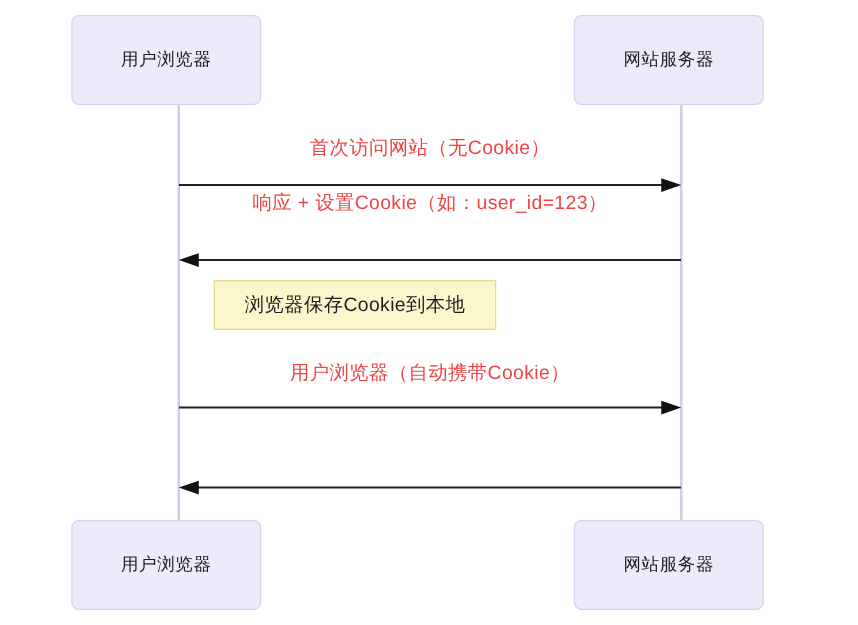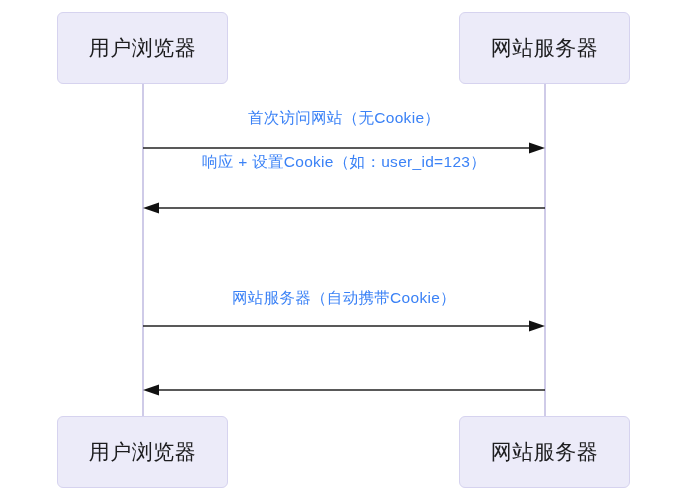--- a/index.html
+++ b/index.html
@@ -23,44 +23,44 @@
     background: #cfcbe8;
     top: 84px;
     height: 332px;
   }
   .lifeline.left  { left: 142px; }
   .lifeline.right { left: 544px; }
 
   .participant {
     position: absolute;
     box-sizing: border-box;
-    width: 171px;
+    width: 152px;
     height: 72px;
     background: #ecebf9;
     border: 1px solid #d6d3ef;
     border-radius: 6px;
     display: flex;
     align-items: center;
     justify-content: center;
     color: #1d1d1f;
-    font-size: 21px;
+    font-size: 14px;
     letter-spacing: 0.5px;
   }
   .participant.p-left-top    { left: 57px;  top: 12px; }
   .participant.p-right-top   { left: 459px; top: 12px; }
   .participant.p-left-bot    { left: 57px;  top: 416px; }
   .participant.p-right-bot   { left: 459px; top: 416px; }
 
   .msg-label {
     position: absolute;
     left: 143px;
     width: 402px;
     text-align: center;
     font-size: 15.5px;
-    color: #3b82f6;
+    color: #ef4444;
     letter-spacing: 0.3px;
     white-space: nowrap;
   }
   .msg-arrow {
     position: absolute;
     left: 143px;
     width: 402px;
     height: 12px;
   }
   .msg-arrow svg { display: block; }
@@ -107,22 +107,25 @@
   </div>
 
   <div class="msg-label" style="top:152px">响应 + 设置Cookie（如：user_id=123）</div>
   <div class="msg-arrow" style="top:202px">
     <svg width="402" height="12" viewBox="0 0 402 12">
       <line x1="10" y1="6" x2="402" y2="6" stroke="#222222" stroke-width="1.6"></line>
       <polygon points="0,6 16,0.5 16,11.5" fill="#111111"></polygon>
     </svg>
   </div>
 
+  <div class="note">
+    <span>浏览器保存Cookie到本地</span>
+  </div>
 
-  <div class="msg-label" style="top:288px">网站服务器（自动携带Cookie）</div>
+  <div class="msg-label" style="top:288px">用户浏览器（自动携带Cookie）</div>
   <div class="msg-arrow" style="top:320px">
     <svg width="402" height="12" viewBox="0 0 402 12">
       <line x1="0" y1="6" x2="392" y2="6" stroke="#222222" stroke-width="1.6"></line>
       <polygon points="402,6 386,0.5 386,11.5" fill="#111111"></polygon>
     </svg>
   </div>
 
   <div class="msg-arrow" style="top:384px">
     <svg width="402" height="12" viewBox="0 0 402 12">
       <line x1="10" y1="6" x2="402" y2="6" stroke="#222222" stroke-width="1.6"></line>

